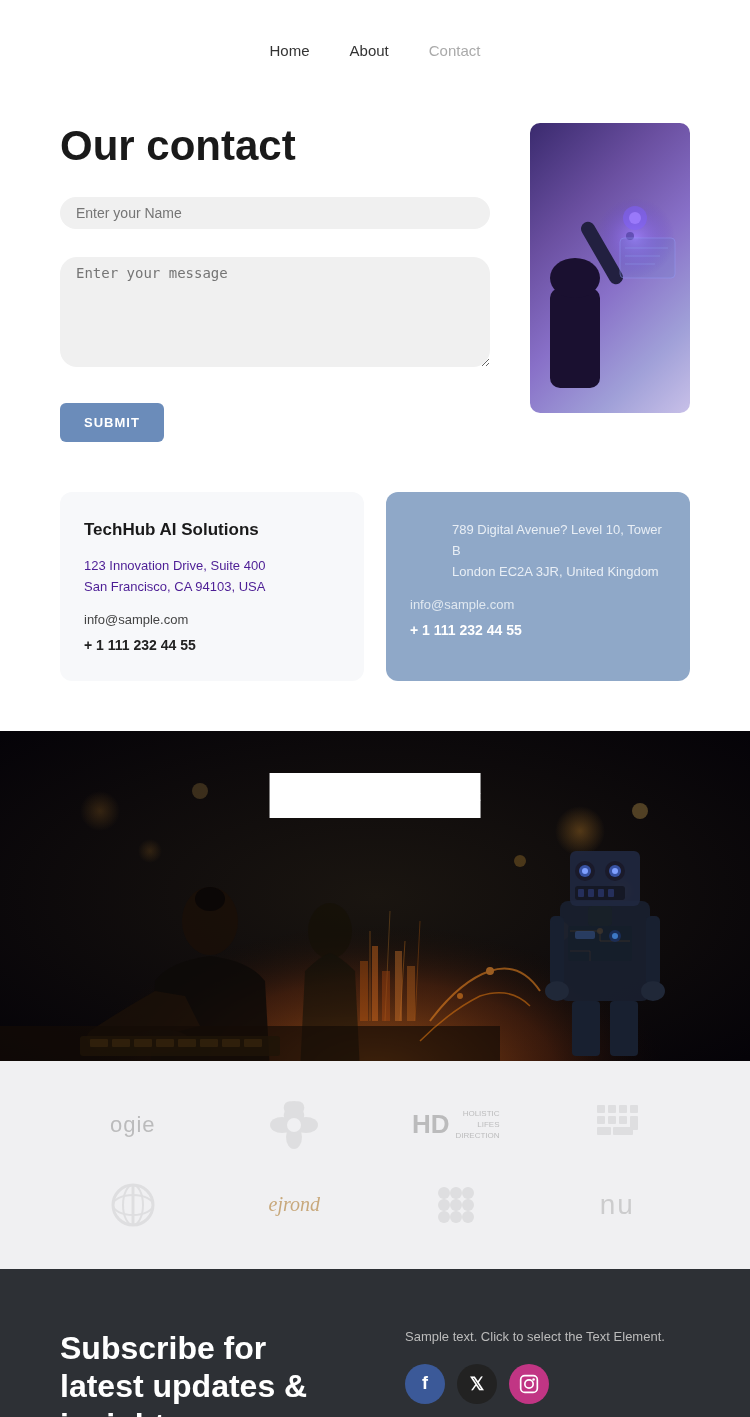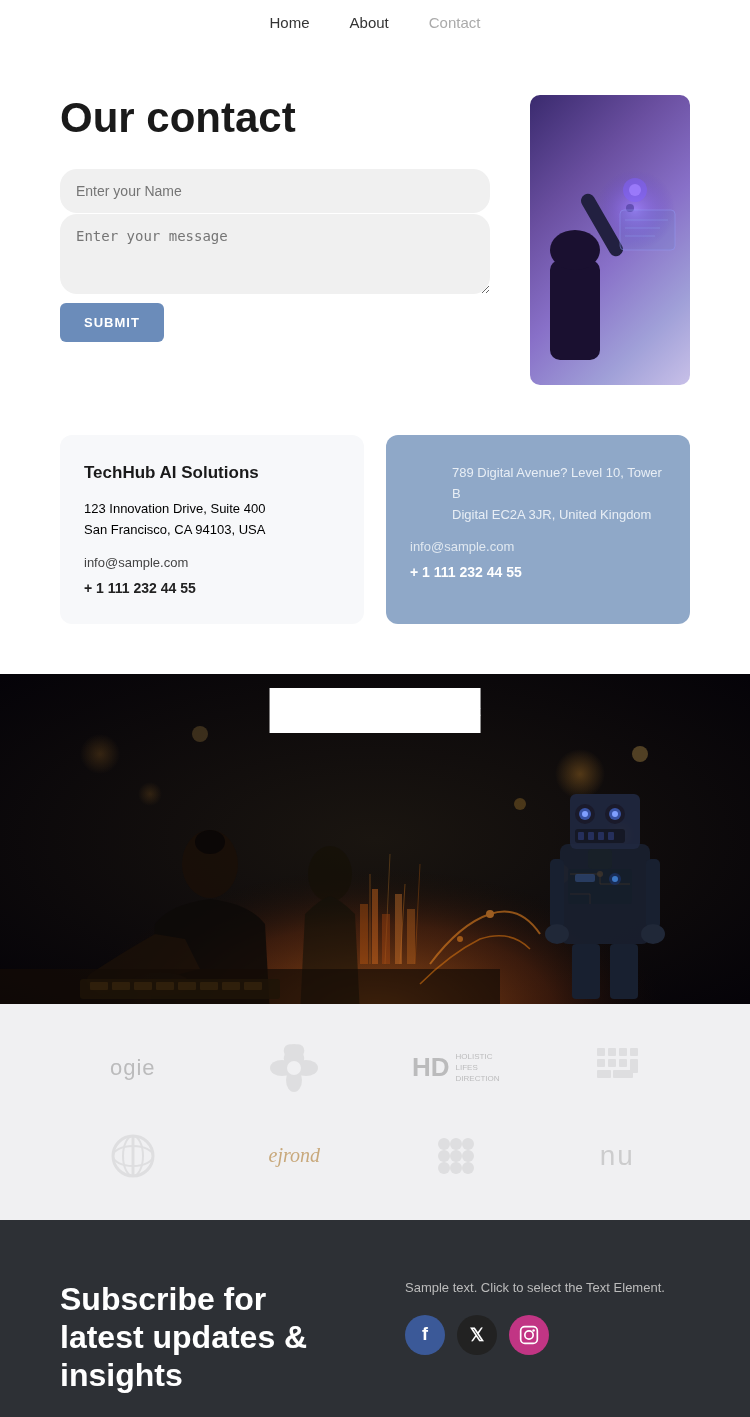--- a/index.html
+++ b/index.html
@@ -5,20 +5,21 @@
     * { margin: 0; padding: 0; box-sizing: border-box; }
     body { font-family: 'Helvetica Neue', Arial, sans-serif; width: 750px; background: #fff; }
 
     
     nav {
       display: flex;
       justify-content: center;
       gap: 40px;
       padding: 14px 0;
       background: #fff;
+      margin-top: 28px;
     }
     nav a {
       text-decoration: none;
       font-size: 15px;
       color: #333;
     }
     nav a.active { color: #aaa; }
 
     
     .contact-section {
@@ -32,32 +33,32 @@
     .contact-left h1 {
       font-size: 42px;
       font-weight: 800;
       color: #1a1a1a;
       margin-bottom: 28px;
       line-height: 1.1;
     }
     .contact-left input,
     .contact-left textarea {
       width: 100%;
-      padding: 14px 16px;
-      margin-bottom: 1px;
+      padding: 8px 16px;
+      margin-bottom: 28px;
       border: none;
       border-radius: 17px;
       background: #f0f0f0;
       font-size: 14px;
       color: #555;
       outline: none;
       display: block;
     }
     .contact-left textarea {
-      height: 80px;
+      height: 110px;
       resize: vertical;
     }
     .submit-btn {
       margin-top: 8px;
       background: #6b8cba;
       color: #fff;
       border: none;
       padding: 12px 24px;
       border-radius: 6px;
       font-size: 13px;
@@ -105,21 +106,21 @@
     }
     .card h3 {
       font-size: 17px;
       font-weight: 700;
       margin-bottom: 16px;
       color: #1a1a1a;
     }
     .card.dark h3 { color: #fff; }
     .card p {
       font-size: 13px;
-      color: #000000;
+      color: #4c1d95;
       line-height: 1.6;
       margin-bottom: 14px;
     }
     .card.dark p { color: #e8eef5; margin-left: 42px; }
     .card .email {
       font-size: 13px;
       color: #444;
       margin-bottom: 10px;
     }
     .card.dark .email { color: #e0e8f0; }
@@ -172,23 +173,24 @@
     }
 
     
     .logos-section {
       background: #f0f0f2;
       padding: 40px 60px;
     }
     .logos-grid {
       display: grid;
       grid-template-columns: repeat(4, 1fr);
-      gap: 40px 16px;
+      gap: 32px 16px;
       align-items: center;
       justify-items: center;
+      text-align: right;
     }
     .logo-item {
       display: flex;
       align-items: center;
       justify-content: center;
       opacity: 0.5;
     }
     .logo-text {
       font-size: 22px;
       font-weight: 300;
@@ -319,21 +321,21 @@
     <p>
       <span>123 Innovation Drive, Suite 400</span><br>
       <span>San Francisco, CA 94103, USA</span>
     </p>
     <div class="email">info@sample.com</div>
     <div class="phone">+ 1 111 232 44 55</div>
   </div>
   <div class="card dark">
     <p>
       <span>789 Digital Avenue? Level 10, Tower B</span><br>
-      <span>Digital EC2A 3JR, United Kingdom</span>
+      <span>London EC2A 3JR, United Kingdom</span>
     </p>
     <div class="email">info@sample.com</div>
     <div class="phone">+ 1 111 232 44 55</div>
   </div>
 </section>
 
 <section class="banner-section">
   <div class="banner-bg">
     <div class="banner-content">
       <nav class="banner-nav">

